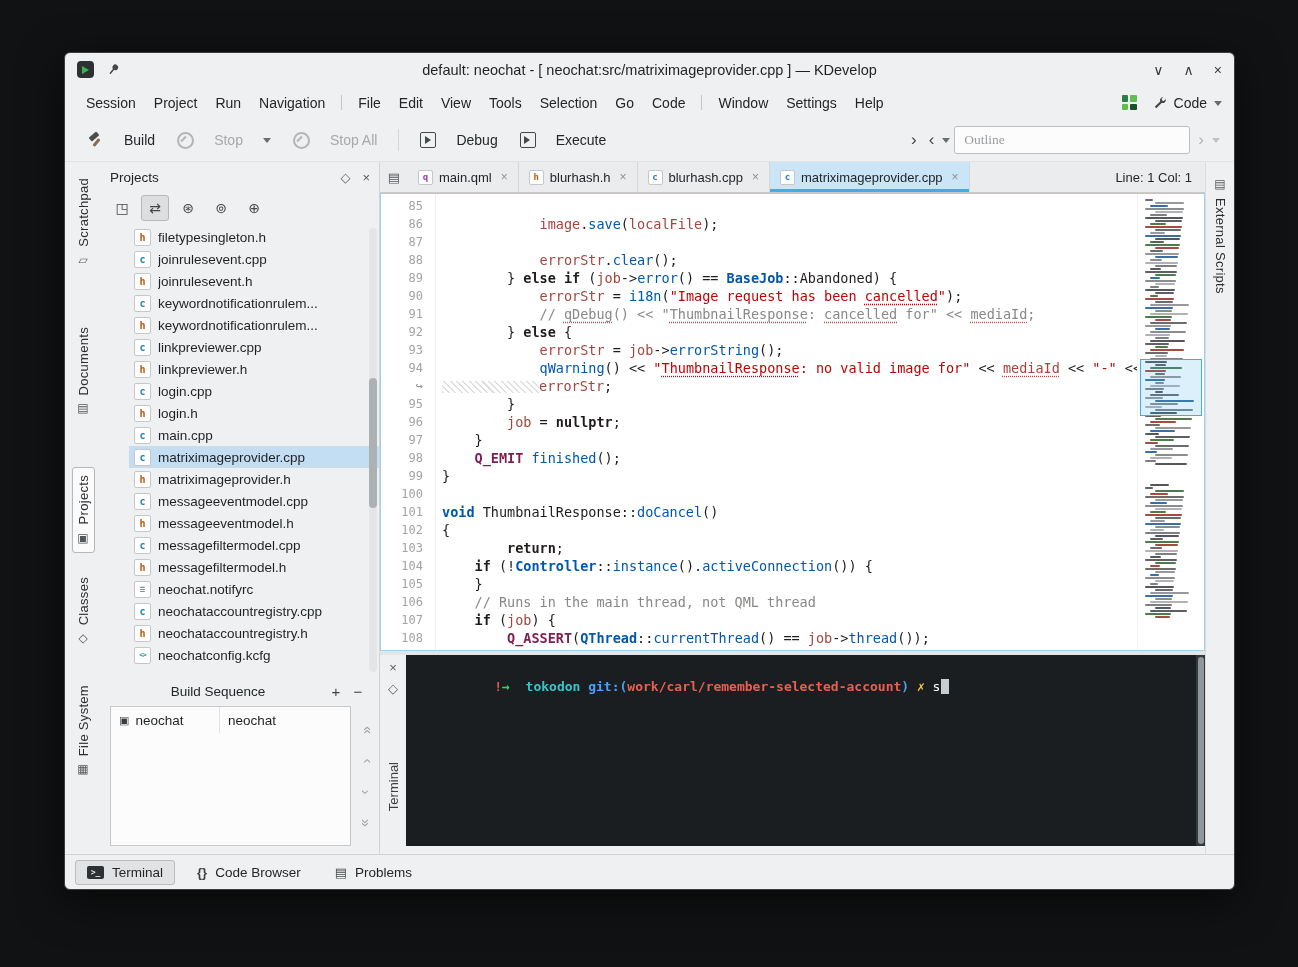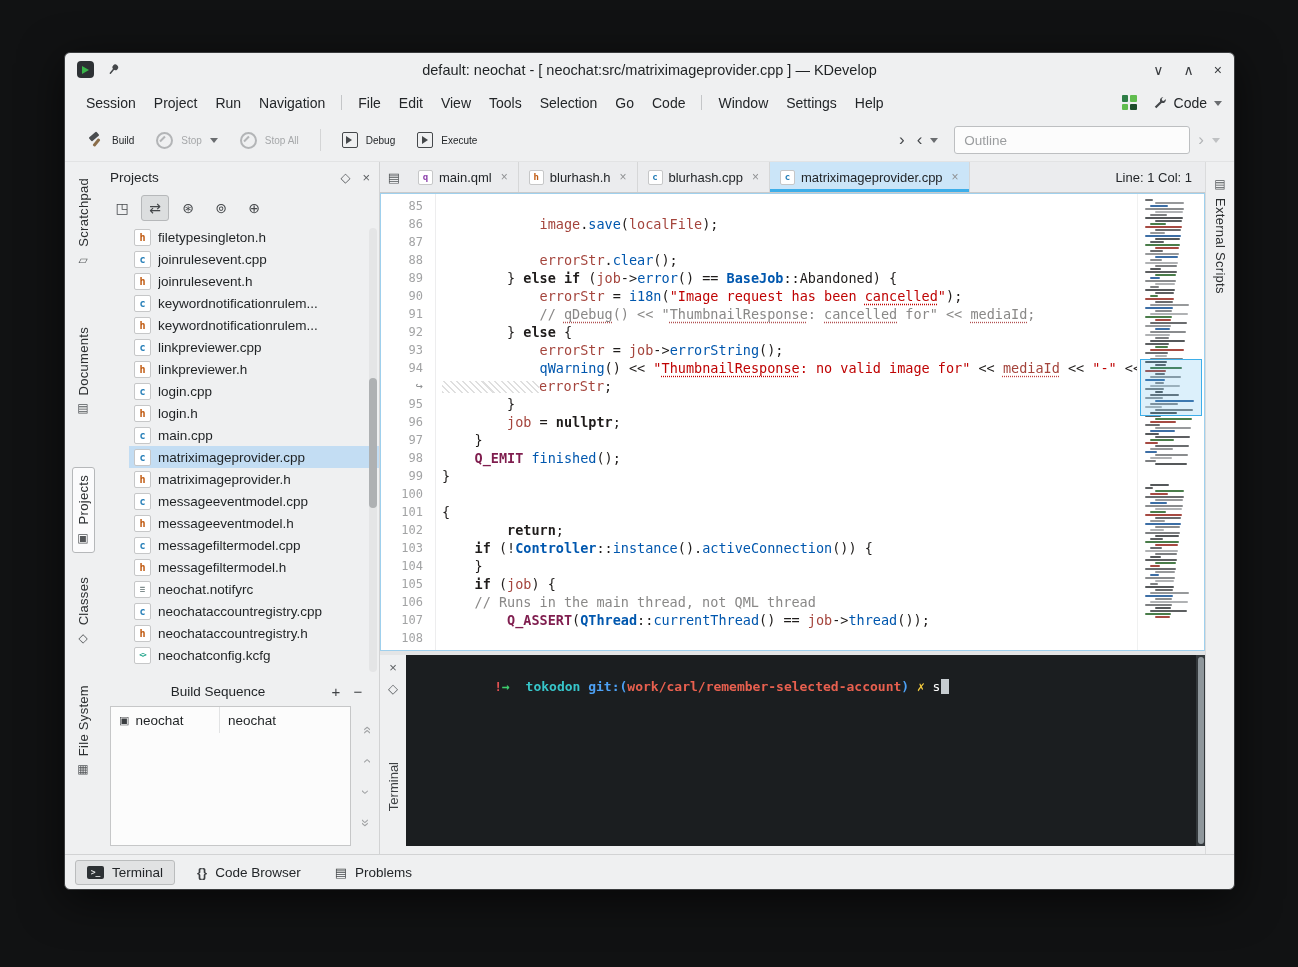--- a/index.html
+++ b/index.html
@@ -25,21 +25,21 @@
   .menu-item{padding:5px 9px;border-radius:3px;white-space:nowrap;}
   .menu-sep{width:1px;height:15px;background:#c4c6c8;margin:0 7px;display:inline-block;}
   .menubar-right{margin-left:auto;display:flex;align-items:center;gap:16px;}
   .grid-icon{width:15px;height:15px;display:grid;grid-template-columns:1fr 1fr;grid-template-rows:1fr 1fr;gap:2px;}
   .grid-icon b{border-radius:1px;}
   .chip{display:flex;align-items:center;gap:7px;font-size:14px;color:#232629;}
   .caret{width:0;height:0;border:4px solid transparent;border-top:5px solid #6a6d70;margin-top:5px;}
 
   
   .toolbar{height:42px;display:flex;align-items:center;padding:0 14px;gap:4px;border-bottom:1px solid #e2e3e4;flex:0 0 auto;}
-  .t-btn{display:flex;align-items:center;gap:8px;padding:6px 9px;font-size:10px;color:#232629;border-radius:3px;white-space:nowrap;}
+  .t-btn{display:flex;align-items:center;gap:20px;padding:6px 9px;font-size:14px;color:#232629;border-radius:3px;white-space:nowrap;}
   .t-btn.disabled{color:#a6a8aa;}
   .t-sep{width:1px;height:22px;background:#d4d5d6;margin:0 8px;}
   .ico-hammer{position:relative;width:16px;height:16px;}
   .ico-hammer i{position:absolute;left:1px;top:2px;width:10px;height:5px;background:#4a4d50;border-radius:1px;transform:rotate(-40deg);}
   .ico-hammer u{position:absolute;left:7px;top:6px;width:3px;height:9px;background:#8a6d4a;border-radius:1px;transform:rotate(40deg);}
   .ico-stop{width:13px;height:13px;border:2px solid #b3b5b7;border-radius:50%;position:relative;}
   .ico-stop i{position:absolute;left:1px;top:4.5px;width:7px;height:2px;background:#b3b5b7;transform:rotate(-45deg);}
   .ico-run{width:14px;height:14px;border:1.5px solid #45484b;border-radius:2px;display:flex;align-items:center;justify-content:center;}
   .ico-run i{width:0;height:0;border:4px solid transparent;border-left:6px solid #45484b;margin-left:3px;}
   .chev{font-size:17px;color:#45484b;padding:0 4px;}
@@ -252,21 +252,21 @@
     </div>
     <div class="t-btn">
       <span class="ico-run">
           <i></i>
         </span>
       <span>Execute</span>
     </div>
     <span class="chev" style="margin-left:auto">›</span>
     <span class="chev">‹</span>
     <span class="caret"></span>
-    <input class="t-input" style="width: 216px; margin-left: 12px;" placeholder="Outline">
+    <input class="t-input" style="width: 216px;  font-family: Liberation Serif, serif;" placeholder="Outline">
     <span class="chev light">›</span>
     <span class="caret" style="border-top-color:#bfc1c3"></span>
   </div>
 
   <div class="content">
 
     <div class="left-strip" id="left-strip">
         <div class="side-tab">
           <span class="vtext">Scratchpad</span>
           <span class="side-ico">▱</span>
@@ -482,26 +482,27 @@
             <div class="code-line"><span class="tk-n">        } </span><span class="tk-k">else</span><span class="tk-n"> {</span></div>
             <div class="code-line"><span class="tk-n">            </span><span class="tk-v">errorStr</span><span class="tk-n"> = </span><span class="tk-v">job</span><span class="tk-n">-&gt;</span><span class="tk-f">errorString</span><span class="tk-n">();</span></div>
             <div class="code-line"><span class="tk-n">            </span><span class="tk-f">qWarning</span><span class="tk-n">() &lt;&lt; </span><span class="tk-s">"</span><span class="tk-su">ThumbnailResponse</span><span class="tk-s">: no valid image for"</span><span class="tk-n"> &lt;&lt; </span><span class="tk-vu">mediaId</span><span class="tk-n"> &lt;&lt; </span><span class="tk-s">"-"</span><span class="tk-n"> &lt;&lt; </span></div>
             <div class="code-line"><span class="tk-wf"></span><span class="tk-v">errorStr</span><span class="tk-n">;</span></div>
             <div class="code-line"><span class="tk-n">        }</span></div>
             <div class="code-line"><span class="tk-n">        </span><span class="tk-v">job</span><span class="tk-n"> = </span><span class="tk-k">nullptr</span><span class="tk-n">;</span></div>
             <div class="code-line"><span class="tk-n">    }</span></div>
             <div class="code-line"><span class="tk-n">    </span><span class="tk-m">Q_EMIT</span><span class="tk-n"> </span><span class="tk-f">finished</span><span class="tk-n">();</span></div>
             <div class="code-line"><span class="tk-n">}</span></div>
             <div class="code-line"></div>
+            <div class="code-line"><span class="tk-t">void</span><span class="tk-n"> ThumbnailResponse::</span><span class="tk-f">doCancel</span><span class="tk-n">()</span></div>
             <div class="code-line"><span class="tk-n">{</span></div>
             <div class="code-line"><span class="tk-n">        </span><span class="tk-k">return</span><span class="tk-n">;</span></div>
             <div class="code-line"><span class="tk-n">    </span><span class="tk-k">if</span><span class="tk-n"> (!</span><span class="tk-t">Controller</span><span class="tk-n">::</span><span class="tk-f">instance</span><span class="tk-n">().</span><span class="tk-f">activeConnection</span><span class="tk-n">()) {</span></div>
             <div class="code-line"><span class="tk-n">    }</span></div>
+            <div class="code-line"><span class="tk-n">    </span><span class="tk-c">// Runs in the main thread, not QML thread</span></div>
             <div class="code-line"><span class="tk-n">    </span><span class="tk-k">if</span><span class="tk-n"> (</span><span class="tk-v">job</span><span class="tk-n">) {</span></div>
-            <div class="code-line"><span class="tk-n">    </span><span class="tk-c">// Runs in the main thread, not QML thread</span></div>
             <div class="code-line"><span class="tk-n">        </span><span class="tk-m">Q_ASSERT</span><span class="tk-n">(</span><span class="tk-t">QThread</span><span class="tk-n">::</span><span class="tk-f">currentThread</span><span class="tk-n">() == </span><span class="tk-v">job</span><span class="tk-n">-&gt;</span><span class="tk-f">thread</span><span class="tk-n">());</span></div>
           </div>
         <div class="minimap" id="minimap">
           <div class="mm-view"></div>
         <div class="mm-line" style="width: 8px; margin-left: 0px; background: rgb(106, 108, 110);"></div>
             <div class="mm-line" style="width: 29px; margin-left: 10px; background: rgb(151, 153, 155);"></div>
             <div class="mm-line" style="width: 18px; margin-left: 5px; background: rgb(60, 110, 165);"></div>
             <div class="mm-line" style="width: 39px; margin-left: 0px; background: rgb(138, 140, 142);"></div>
             <div class="mm-line" style="width: 28px; margin-left: 10px; background: rgb(176, 178, 180);"></div>
             <div class="mm-line" style="width: 17px; margin-left: 5px; background: rgb(125, 127, 129);"></div>

